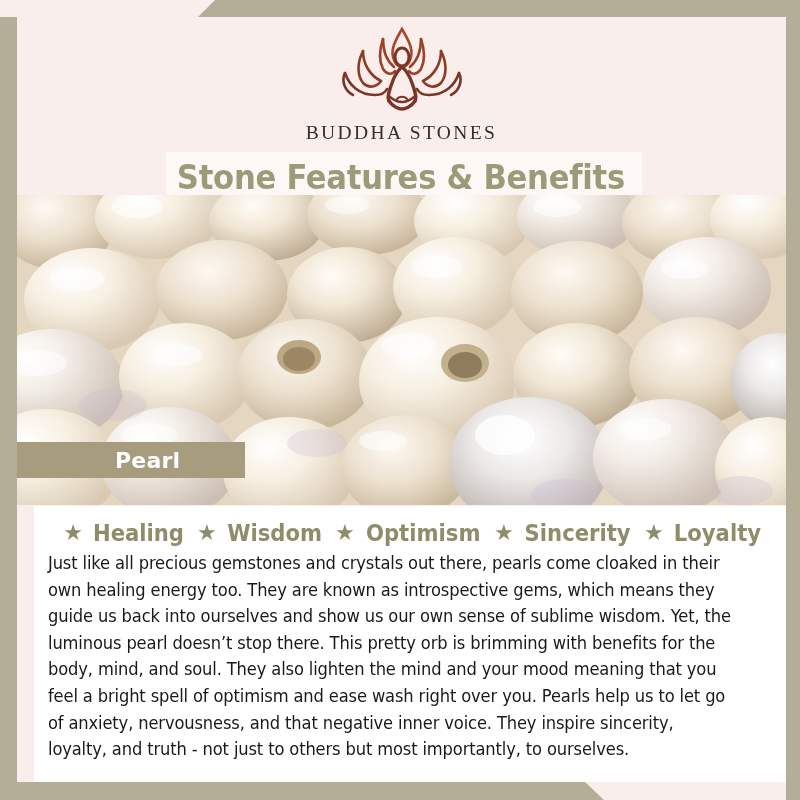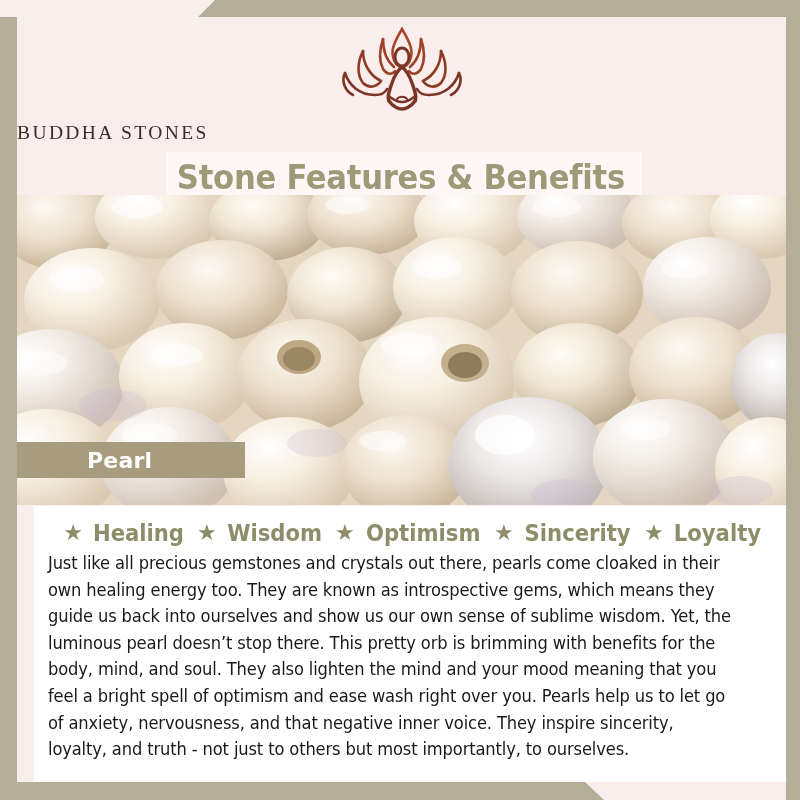--- a/index.html
+++ b/index.html
@@ -67,21 +67,21 @@
     height: 765px;
     background: #faeeec;
   }
 
   
   .logo-block {
     position: absolute;
     top: 8px;
     left: 0;
     width: 769px;
-    text-align: left;
+    text-align: center;
   }
   .logo-mark {
     width: 150px;
     height: 92px;
     margin: 0 auto;
     display: block;
   }
   .logo-word {
     margin-top: 5px;
     font-family: "Liberation Serif", serif;
@@ -139,21 +139,21 @@
     background: #a79c7d;
     display: flex;
     align-items: center;
     z-index: 4;
   }
   .caption-text {
     font-family: "DejaVu Sans", sans-serif;
     font-weight: bold;
     font-size: 22px;
     color: #ffffff;
-    margin-left: 70px;
+    margin-left: 98px;
     letter-spacing: 0.2px;
   }
 
   
   .text-panel {
     position: absolute;
     top: 489px;
     left: 17px;
     width: 752px;
     height: 276px;

